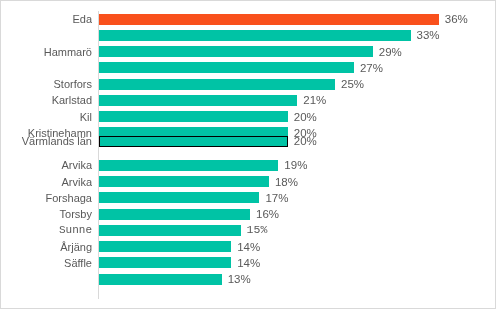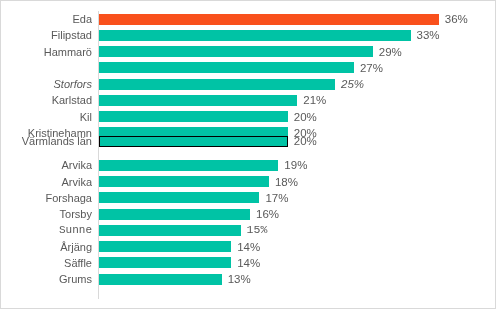--- a/index.html
+++ b/index.html
@@ -78,34 +78,33 @@
 <body>
 
 <div id="chart-frame">
   <div id="plot">
       <div class="row" style="top: 10px;">
         <div class="cat-label">Eda</div>
         <div class="bar highlight-orange" style="width: 339.84px;"></div>
         <div class="val-label" style="left: 443.84px;">36%</div>
       </div>
       <div class="row" style="top: 26.25px;">
-        <div class="cat-label">Filipstad</div>
         <div class="bar" style="width: 311.52px;"></div>
         <div class="val-label" style="left: 415.52px;">33%</div>
       </div>
       <div class="row" style="top: 42.5px;">
         <div class="cat-label">Hammarö</div>
         <div class="bar" style="width: 273.76px;"></div>
         <div class="val-label" style="left: 377.76px;">29%</div>
       </div>
       <div class="row" style="top: 58.75px;">
         <div class="bar" style="width: 254.88px;"></div>
         <div class="val-label" style="left: 358.88px;">27%</div>
       </div>
-      <div class="row" style="top: 75px; font-style: italic;">
+      <div class="row" style="top: 75px;">
         <div class="cat-label">Storfors</div>
         <div class="bar" style="width: 236px;"></div>
         <div class="val-label" style="left: 340px;">25%</div>
       </div>
       <div class="row" style="top: 91.25px;">
         <div class="cat-label">Karlstad</div>
         <div class="bar" style="width: 198.24px;"></div>
         <div class="val-label" style="left: 302.24px;">21%</div>
       </div>
       <div class="row" style="top: 107.5px;">
@@ -152,19 +151,18 @@
         <div class="cat-label">Årjäng</div>
         <div class="bar" style="width: 132.16px;"></div>
         <div class="val-label" style="left: 236.16px;">14%</div>
       </div>
       <div class="row" style="top: 253.75px;">
         <div class="cat-label">Säffle</div>
         <div class="bar" style="width: 132.16px;"></div>
         <div class="val-label" style="left: 236.16px;">14%</div>
       </div>
       <div class="row" style="top: 270px;">
-        <div class="cat-label">Grums</div>
         <div class="bar" style="width: 122.72px;"></div>
         <div class="val-label" style="left: 226.72px;">13%</div>
       </div>
     </div>
   <div id="axis-line"></div>
 </div>
 
 </body></html>

